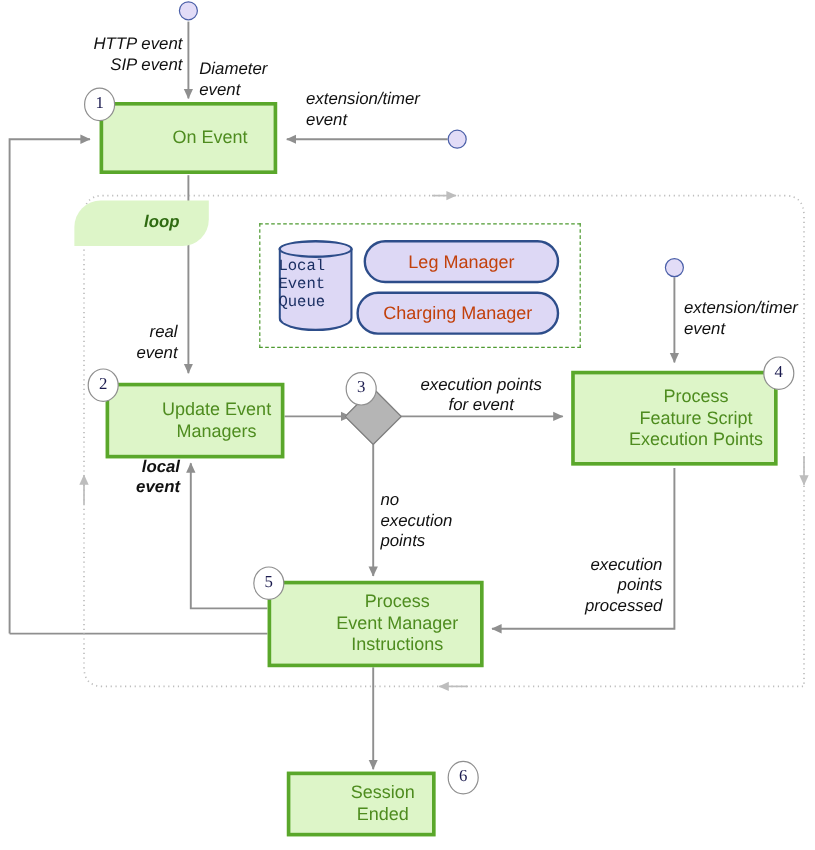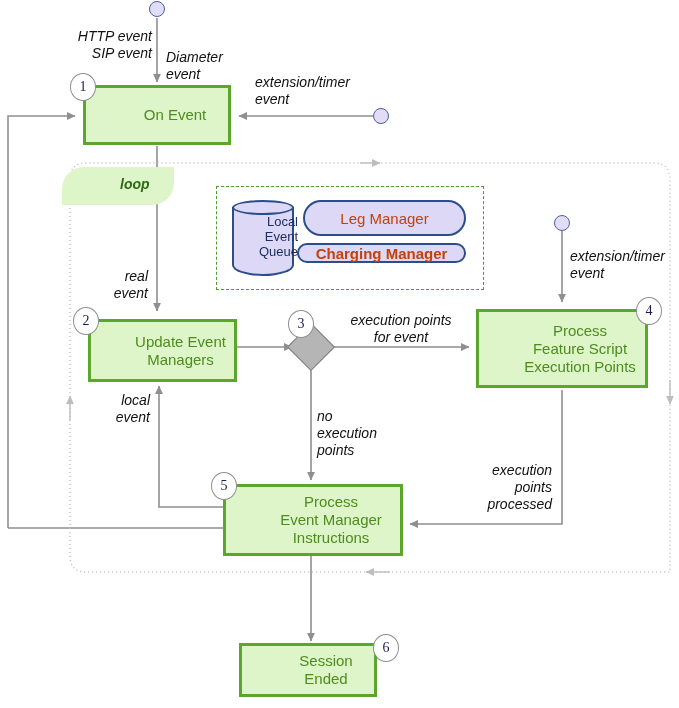--- a/index.html
+++ b/index.html
@@ -18,22 +18,22 @@
   .elabel.r{text-align:right;}
   .elabel.c{text-align:center;}
   .mgrbox{position:absolute;left:216px;top:186px;width:268px;height:104px;
           border:1.5px dashed #4e9a30;background:transparent;box-sizing:border-box;}
   .cyl{position:absolute;left:232px;top:200px;width:62px;height:76px;}
   .cyl .body{position:absolute;left:0;top:7px;width:62px;height:69px;
        background:#ddd8f5;border:2.6px solid #2d4d8a;border-radius:0 0 31px 31px/0 0 11px 11px;
        box-sizing:border-box;border-top:none;}
   .cyl .top{position:absolute;left:0;top:0;width:62px;height:15px;
        background:#ddd8f5;border:2.6px solid #2d4d8a;border-radius:50%;box-sizing:border-box;}
-  .cyl .txt{position:absolute;left:0;top:14px;width:66px;text-align:right;
-       color:#1b2f63;font-size:13px;line-height:15px;}
+  .cyl .txt{position:absolute;left:0;top:14px;width:66px;text-align:left;
+       color:#1b2f63;font-size:13px;line-height:15px;font-family:Liberation Mono, monospace;}
   .pill{position:absolute;background:#ddd8f5;border:2.6px solid #2d4d8a;
         border-radius:22px;box-sizing:border-box;display:flex;align-items:center;
         justify-content:center;color:#c2410c;font-size:15px;}
   .startdot{position:absolute;width:16px;height:16px;border-radius:50%;
         background:#e2dcf7;border:1.6px solid #4a5fa8;box-sizing:border-box;z-index:6;}
   .diamond{position:absolute;width:34px;height:34px;background:#b5b5b5;
         border:1px solid #7e7e7e;box-sizing:border-box;transform:rotate(45deg);z-index:4;}
   .looplabel{position:absolute;left:62px;top:167px;width:112px;height:38px;
         background:#ddf5c8;border-radius:22px 0 22px 0;z-index:2;}
   .looplabel span{position:absolute;left:18px;top:9px;font-style:italic;
@@ -103,21 +103,21 @@
   <div class="cyl">
     <div class="body"></div>
     <div class="top"></div>
     <div class="txt">Local
 Event
 Queue</div>
   </div>
   <div class="pill" style="left:303px;top:200px;width:163px;height:36px;">
     <span>Leg Manager</span>
   </div>
-  <div class="pill" style="left:297px;top:243px;width:169px;height:20px;font-weight:bold;">
+  <div class="pill" style="left:297px;top:243px;width:169px;height:36px;">
     <span>Charging Manager</span>
   </div>
 
   <div class="node" style="left:83px;top:85px;width:148px;height:60px;">
     <span>On Event</span>
   </div>
   <div class="badge" style="left:70px;top:73px;">1</div>
 
   <div class="node" style="left:88px;top:319px;width:149px;height:63px;white-space:pre;align-items:center;">
     <span>Update Event
@@ -135,34 +135,34 @@
   </div>
   <div class="badge" style="left:636px;top:297px;">4</div>
 
   <div class="node" style="left:223px;top:484px;width:180px;height:72px;white-space:pre;">
     <span>Process
 Event Manager
 Instructions</span>
   </div>
   <div class="badge" style="left:211px;top:472px;">5</div>
 
-  <div class="node" style="left:239px;top:643px;width:138px;height:54px;">
+  <div class="node" style="left:239px;top:643px;width:124px;height:54px;">
     <span>Session Ended</span>
   </div>
   <div class="badge" style="left:373px;top:634px;">6</div>
 
   <div class="elabel r" style="left:42px;top:28px;width:110px;">HTTP event
 SIP event</div>
   <div class="elabel" style="left:166px;top:28px;width:110px;margin-top:21px;">Diameter
 event</div>
   <div class="elabel" style="left:255px;top:74px;width:130px;">extension/timer
 event</div>
   <div class="elabel r" style="left:60px;top:268px;width:88px;">real
 event</div>
-  <div class="elabel r" style="left:62px;top:392px;width:88px;">local
+  <div class="elabel r" style="left:62px;top:380px;width:88px;font-weight:bold;">local
 event</div>
   <div class="elabel c" style="left:336px;top:312px;width:130px;">execution points
 for event</div>
   <div class="elabel" style="left:317px;top:408px;width:90px;">no
 execution
 points</div>
   <div class="elabel" style="left:570px;top:248px;width:130px;">extension/timer
 event</div>
   <div class="elabel r" style="left:440px;top:462px;width:112px;">execution
 points

